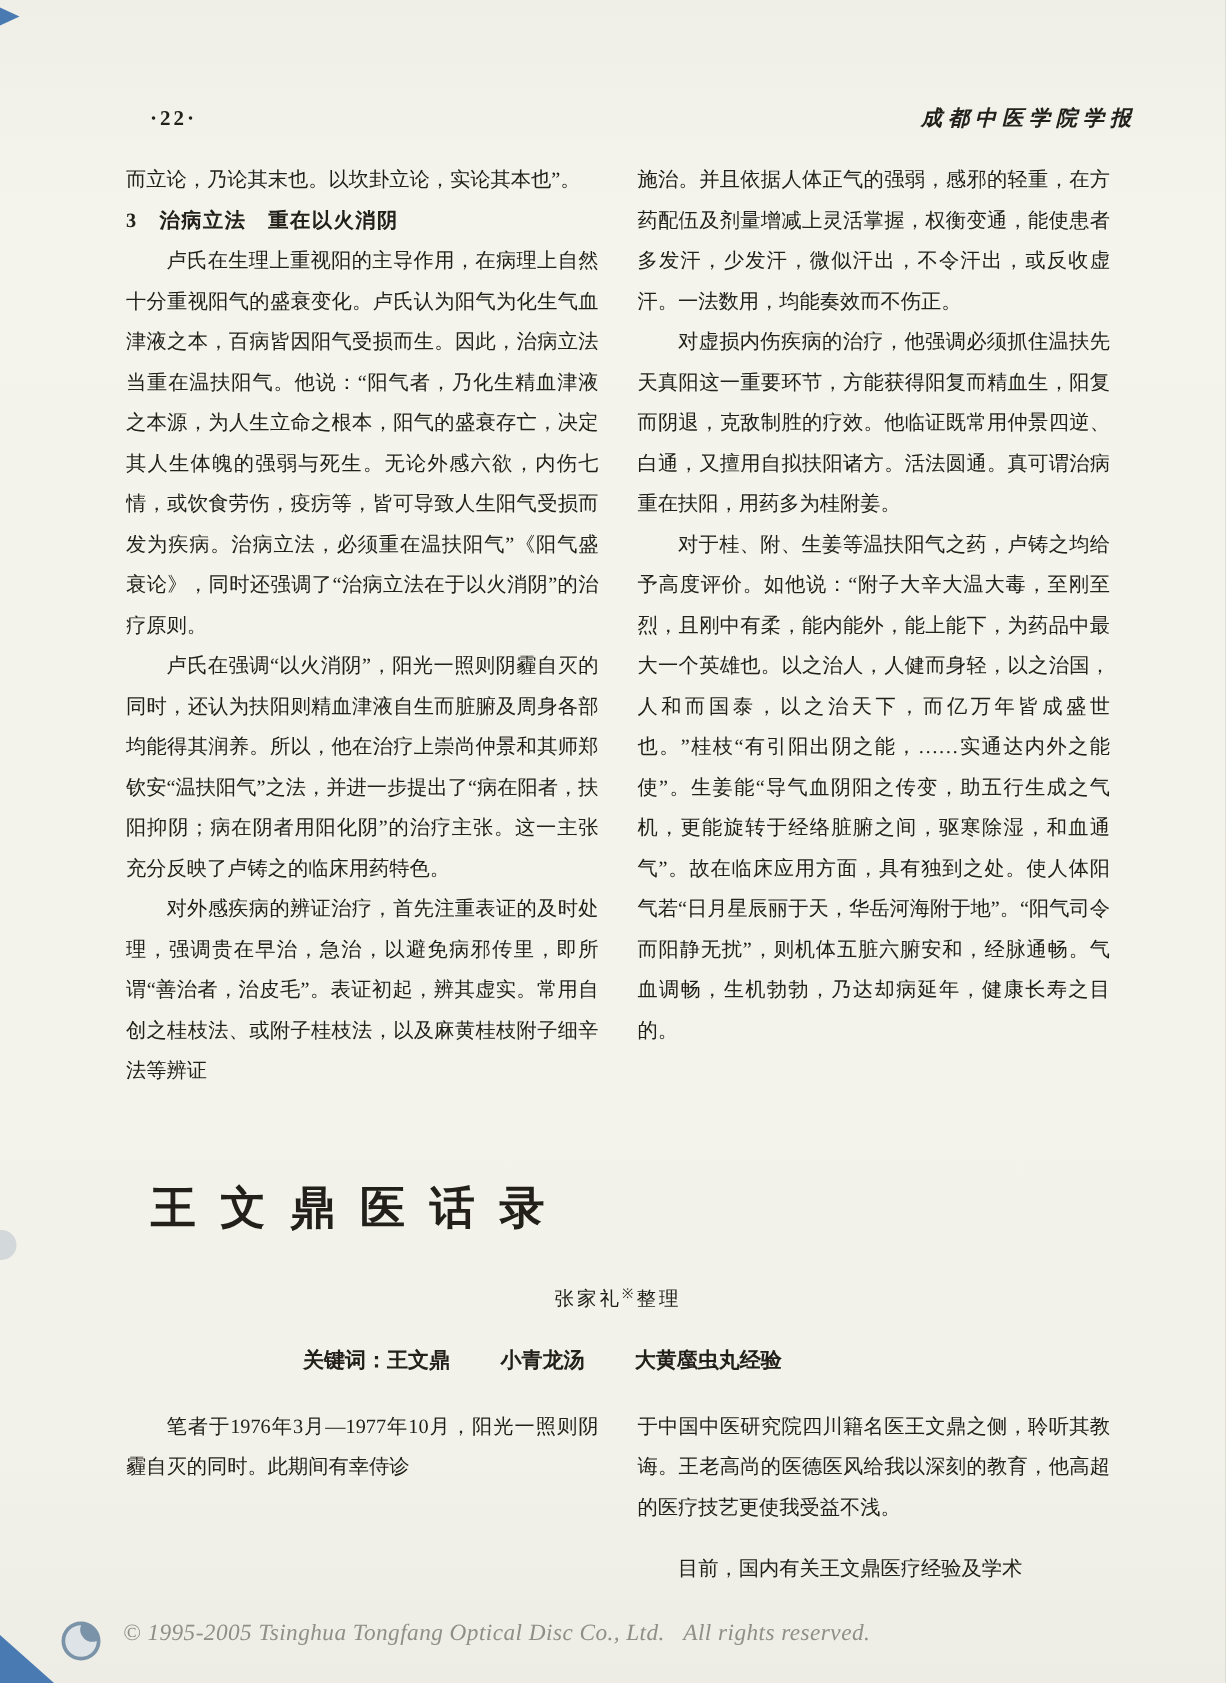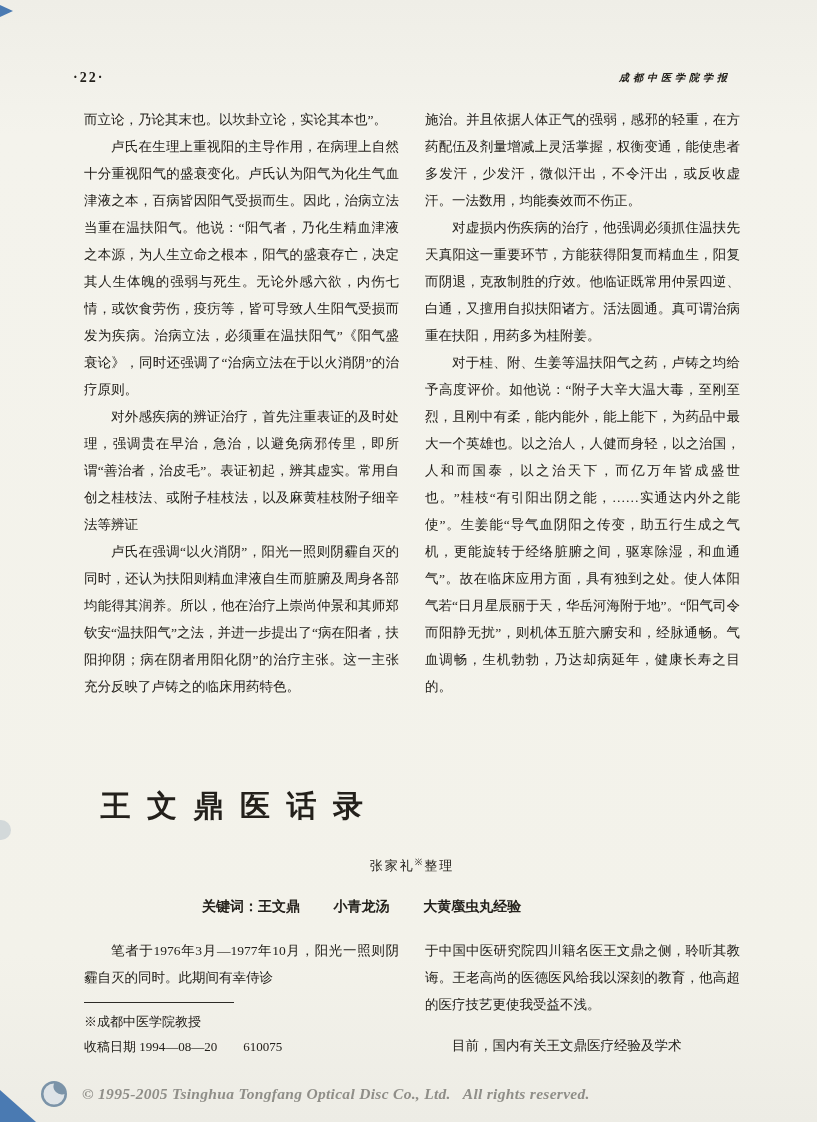--- a/index.html
+++ b/index.html
@@ -6,26 +6,26 @@
   html,body { background:#d9d7d1; }
   .page {
     position:relative; width:817px; height:1122px; overflow:hidden;
     background:linear-gradient(180deg,#efeee7 0%,#f4f3ec 12%,#f3f2ea 85%,#edece5 100%);
     color:#23201b;
     font-family:"Liberation Serif","DejaVu Serif",serif;
   }
 
   
   .page-header {
-    position:absolute; top:70px; left:73px; width:658px;
-    display:flex; justify-content:space-between; align-items:center;
+    position:absolute; top:70px; left:100px; width:658px;
+    display:flex; justify-content:space-between; align-items:flex-end;
     font-size:14px; font-weight:bold;
   }
   .page-num { letter-spacing:2px; }
-  .journal-title { font-style:italic; letter-spacing:4px; font-size:10px; }
+  .journal-title { font-style:italic; letter-spacing:4px; font-size:14px; }
 
   
   .top-columns {
     position:absolute; top:106px; left:84px; width:656px; height:668px;
     display:flex; gap:26px; overflow:hidden;
   }
   .col { width:315px; font-size:13.5px; line-height:27px; text-align:justify; }
   .col p { text-indent:2em; }
   .col p.noindent { text-indent:0; }
   .sec-heading { font-size:13.5px; line-height:27px; font-weight:bold; letter-spacing:1px; }
@@ -43,21 +43,21 @@
   .bottom-columns { margin-top:21px; display:flex; gap:26px; }
 
   
   .footnote-block { margin-top:11px; font-size:13px; line-height:25px; }
   .fn-rule { width:150px; border-top:1.5px solid #2c2a26; margin-bottom:6px; }
   .footnote-block p { text-indent:0; white-space:pre-wrap; }
 
   
   .page-footer {
     position:absolute; left:40px; top:1080px; width:740px;
-    display:flex; align-items:center; gap:14px;font-weight:bold;
+    display:flex; gap:14px;
   }
   .copyright {
     font-size:15.5px; font-style:italic; color:#8f8e88;
     white-space:pre-wrap; letter-spacing:0.3px;
   }
 
   
   .corner-tl { position:absolute; top:5px; left:0; width:0; height:0;
     border-top:6px solid transparent; border-bottom:6px solid transparent;
     border-left:13px solid #4a7ab2; }
@@ -76,47 +76,43 @@
   <div class="scan-artifact"></div>
 
   <div class="page-header">
     <span class="page-num">·22·</span>
     <span class="journal-title">成都中医学院学报</span>
   </div>
 
   <div class="top-columns">
     <div class="col">
       <p class="noindent">而立论，乃论其末也。以坎卦立论，实论其本也”。</p>
+      <h3 class="sec-heading">3　治病立法　重在以火消阴</h3>
       <p>卢氏在生理上重视阳的主导作用，在病理上自然十分重视阳气的盛衰变化。卢氏认为阳气为化生气血津液之本，百病皆因阳气受损而生。因此，治病立法当重在温扶阳气。他说：“阳气者，乃化生精血津液之本源，为人生立命之根本，阳气的盛衰存亡，决定其人生体魄的强弱与死生。无论外感六欲，内伤七情，或饮食劳伤，疫疠等，皆可导致人生阳气受损而发为疾病。治病立法，必须重在温扶阳气”《阳气盛衰论》，同时还强调了“治病立法在于以火消阴”的治疗原则。</p>
+      <p>卢氏在强调“以火消阴”，阳光一照则阴霾自灭的同时，还认为扶阳则精血津液自生而脏腑及周身各部均能得其润养。所以，他在治疗上崇尚仲景和其师郑钦安“温扶阳气”之法，并进一步提出了“病在阳者，扶阳抑阴；病在阴者用阳化阴”的治疗主张。这一主张充分反映了卢铸之的临床用药特色。</p>
       <p>对外感疾病的辨证治疗，首先注重表证的及时处理，强调贵在早治，急治，以避免病邪传里，即所谓“善治者，治皮毛”。表证初起，辨其虚实。常用自创之桂枝法、或附子桂枝法，以及麻黄桂枝附子细辛法等辨证</p>
-      <p>卢氏在强调“以火消阴”，阳光一照则阴霾自灭的同时，还认为扶阳则精血津液自生而脏腑及周身各部均能得其润养。所以，他在治疗上崇尚仲景和其师郑钦安“温扶阳气”之法，并进一步提出了“病在阳者，扶阳抑阴；病在阴者用阳化阴”的治疗主张。这一主张充分反映了卢铸之的临床用药特色。</p>
     </div>
     <div class="col">
       <p class="noindent">施治。并且依据人体正气的强弱，感邪的轻重，在方药配伍及剂量增减上灵活掌握，权衡变通，能使患者多发汗，少发汗，微似汗出，不令汗出，或反收虚汗。一法数用，均能奏效而不伤正。</p>
       <p>对虚损内伤疾病的治疗，他强调必须抓住温扶先天真阳这一重要环节，方能获得阳复而精血生，阳复而阴退，克敌制胜的疗效。他临证既常用仲景四逆、白通，又擅用自拟扶阳诸方。活法圆通。真可谓治病重在扶阳，用药多为桂附姜。</p>
       <p>对于桂、附、生姜等温扶阳气之药，卢铸之均给予高度评价。如他说：“附子大辛大温大毒，至刚至烈，且刚中有柔，能内能外，能上能下，为药品中最大一个英雄也。以之治人，人健而身轻，以之治国，人和而国泰，以之治天下，而亿万年皆成盛世也。”桂枝“有引阳出阴之能，……实通达内外之能使”。生姜能“导气血阴阳之传变，助五行生成之气机，更能旋转于经络脏腑之间，驱寒除湿，和血通气”。故在临床应用方面，具有独到之处。使人体阳气若“日月星辰丽于天，华岳河海附于地”。“阳气司令而阳静无扰”，则机体五脏六腑安和，经脉通畅。气血调畅，生机勃勃，乃达却病延年，健康长寿之目的。</p>
     </div>
   </div>
 
   <div class="article2">
     <h1 class="article-title">王文鼎医话录</h1>
     <div class="author-line">
       <span>张家礼</span><sup>※</sup><span>整理</span>
     </div>
     <div class="keywords-line">
       <span class="kw-label">关键词：</span><span class="kw-item">王文鼎</span><span class="kw-item">小青龙汤</span><span class="kw-item">大黄䗪虫丸经验</span>
     </div>
     <div class="bottom-columns">
       <div class="col">
         <p>笔者于1976年3月—1977年10月，阳光一照则阴霾自灭的同时。此期间有幸侍诊</p>
-        <div class="footnote-block">
-          <div class="fn-rule"></div>
-          <p>※成都中医学院教授</p>
-          <p>收稿日期 1994—08—20　　610075</p>
-        </div>
       </div>
       <div class="col">
         <p class="noindent">于中国中医研究院四川籍名医王文鼎之侧，聆听其教诲。王老高尚的医德医风给我以深刻的教育，他高超的医疗技艺更使我受益不浅。</p>
         <p style="margin-top:14px;">目前，国内有关王文鼎医疗经验及学术</p>
       </div>
     </div>
   </div>
 
   <div class="page-footer">
     <span class="logo-wrap">

